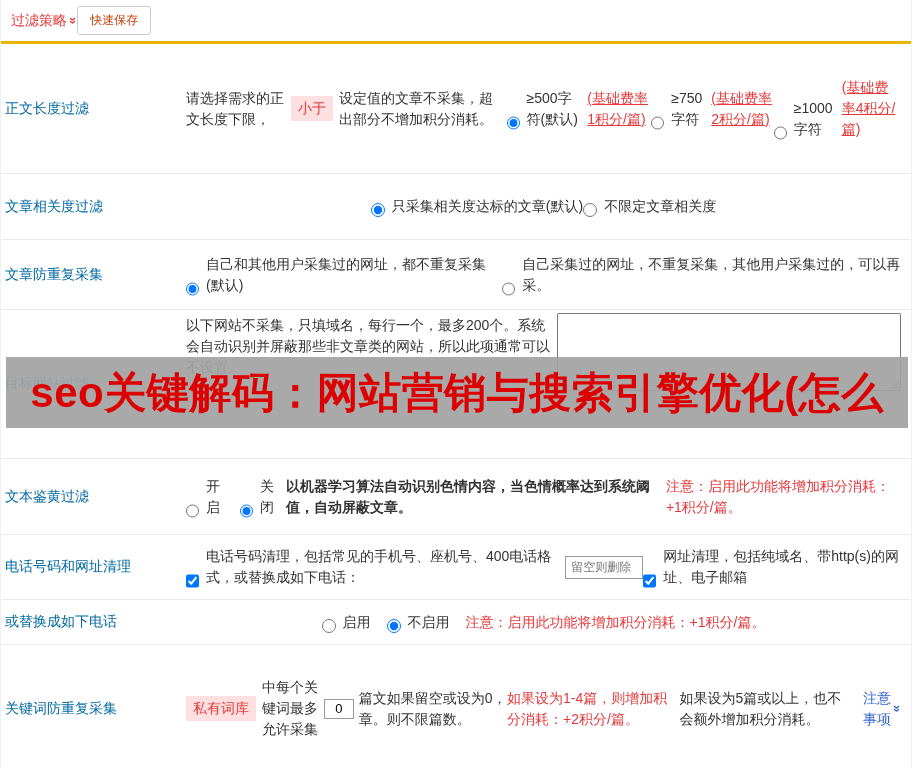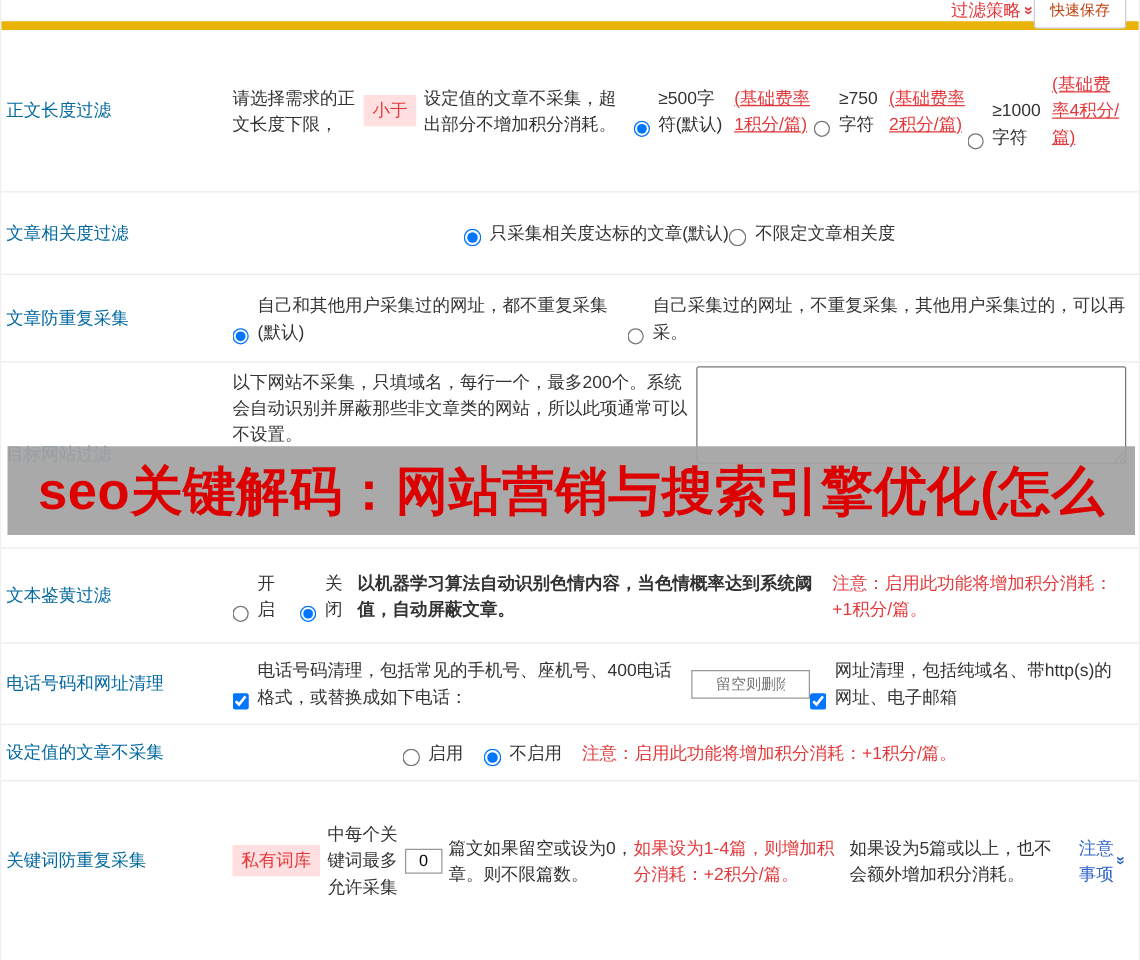--- a/index.html
+++ b/index.html
@@ -1,38 +1,38 @@
 <!DOCTYPE html>
 <html style="--red: #e4393c; --watermark-red: #dd0000; --blue: #3366cc; --badge-bg: #ffdfdf;"><head>
 <meta charset="utf-8">
 <style>
   * { box-sizing: border-box; }
   html,body { margin:0; padding:0; background:#fff; }
   body { font-family:"Liberation Sans","DejaVu Sans",sans-serif; font-size:14px; color:#333; }
   .page { position:relative; width:912px; height:768px; overflow:hidden; background:#fff;
           border-left:1px solid #f0f0f0; border-right:1px solid #f0f0f0; }
-  .header { height:24px; display:flex; align-items:center; justify-content:flex-end;
-            padding:0 10px; border-bottom:7px solid #eab308; }
+  .header { height:44px; display:flex; align-items:center; justify-content:flex-start;
+            padding:0 10px; border-bottom:3px solid #eab308; }
   .title { color:var(--red,#e4393c); font-size:14px; cursor:pointer; display:flex; align-items:center; gap:3px; }
   .chev { display:inline-block; transform:rotate(90deg); font-weight:bold; font-size:13px; line-height:1; }
   .save-btn { background:#fff; border:1px solid #ccc; border-radius:3px; padding:5px 12px;
               font-size:12px; color:#c2410c; cursor:pointer; font-family:inherit; }
 
   .row { display:flex; border-bottom:1px solid #ebebeb; }
   .row-label { flex:0 0 175px; padding-left:4px; display:flex; align-items:center; color:#0369a1;text-align:right; }
   .row-content { flex:1; display:flex; flex-direction:row; justify-content:center; padding:0 10px; }
   .line { margin:5px 0; display:flex; align-items:center; flex-wrap:nowrap; line-height:21px; }
   .line.wrap { display:block; }
   .opt { display:flex; align-items:flex-end; gap:5px; cursor:pointer; }
   input[type=radio], input[type=checkbox] { margin:0 2px 0 0; width:14px; height:14px; }
   .red { color:var(--red,#e4393c); }
   .fee { color:var(--red,#e4393c); text-decoration:underline; margin-left:4px; }
   .hl-badge { background:var(--badge-bg,#ffdfdf); color:var(--red,#e4393c); padding:2px 7px; margin:0 6px; white-space:nowrap;text-align:center; }
   .hl-badge.first { margin-left:0; }
-  .txt-input { height:23px; width:95px; border:1px solid #999; padding:2px 19px; font-size:12px;
+  .txt-input { height:23px; width:78px; border:1px solid #999; padding:2px 5px; font-size:12px;
                font-family:inherit; margin-left:6px; }
   .num-input { height:20px; width:30px; border:1px solid #999; text-align:center; font-size:13px;
                font-family:inherit; margin:0 5px; }
   .blacklist-area { width:100%; height:78px; border:1px solid #777; margin-top:3px; border-radius:2px;
                     font-family:inherit; }
   .link { color:var(--blue,#3366cc); cursor:pointer; margin-left:8px; display:inline-flex; align-items:center; gap:2px; }
   .note-inline { margin-left:16px; }
   .gap { margin-left:16px; }
   .desc-after { margin-left:8px;font-weight:bold; }
 
@@ -161,21 +161,21 @@
       <div class="line">
         <label class="opt">
           <input type="checkbox" checked="" style="">
           <span>网址清理，包括纯域名、带http(s)的网址、电子邮箱</span>
         </label>
       </div>
     </div>
   </div>
 
   <div class="row" style="min-height:45px">
-    <div class="row-label">设定值的文章不采集</div>
+    <div class="row-label">或替换成如下电话</div>
     <div class="row-content">
       <div class="line">
         <label class="opt">
           <input type="radio" name="comp" style="">
           <span>启用</span>
         </label>
         <label class="opt gap">
           <input type="radio" name="comp" checked="" style="">
           <span>不启用</span>
         </label>

